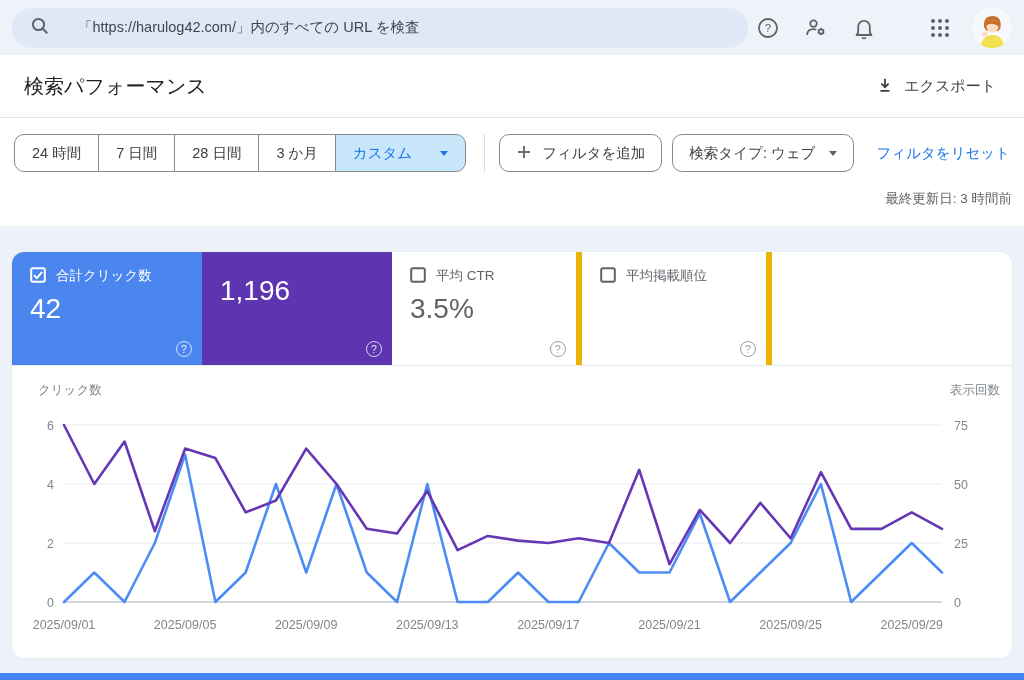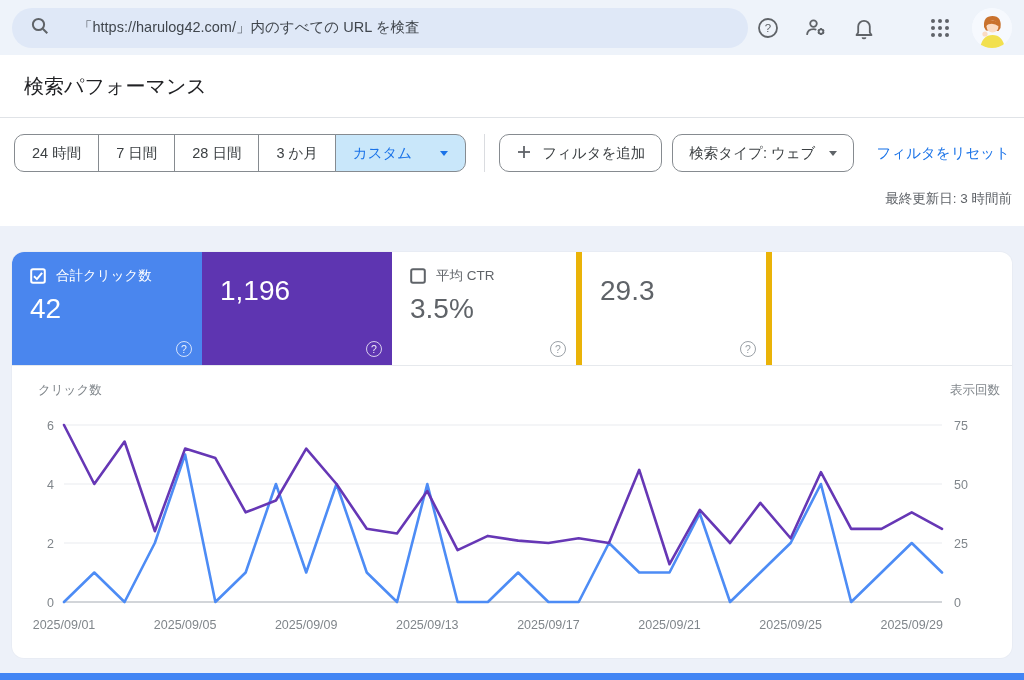--- a/index.html
+++ b/index.html
@@ -42,21 +42,21 @@
 
   
   .section { height:452px; background:#edf1f9; padding:26px 12px 0 12px; }
   .content-card { background:#fff; border-radius:12px; height:406px; overflow:hidden; box-shadow:0 0 0 1px rgba(0,0,0,0.02); }
 
   
   .cards-row { display:flex; height:114px; border-bottom:1px solid #e6e9ed; }
   .metric-card { width:190px; padding:15px 16px 10px 18px; position:relative; cursor:pointer; border-right:6px solid #eab308; }
   .metric-card.filled { border-right:none; color:#fff; }
   .cards-filler { flex:1; }
-  .card-top { display:flex; align-items:center; gap:10px; }
+  .card-top { display:flex; align-items:flex-start; gap:10px; }
   .cb { width:16px; height:16px; display:inline-flex; color:#5f6368; }
   .metric-card.filled .cb { color:#fff; }
   .cb svg { width:16px; height:16px; }
   .card-label { font-size:13.5px; color:#5f6368; white-space:nowrap; }
   .metric-card.filled .card-label { color:#fff; }
   .card-value { font-size:28px; margin-top:8px; color:#5f6368; }
   .metric-card.filled .card-value { color:#fff; }
   .help-q { position:absolute; right:10px; bottom:8px; width:16px; height:16px; border-radius:50%; border:1.4px solid #9aa0a6; color:#9aa0a6; font-size:10.5px; display:flex; align-items:center; justify-content:center; cursor:pointer; }
   .metric-card.filled .help-q { border-color:rgba(255,255,255,0.75); color:rgba(255,255,255,0.9); }
 
@@ -128,20 +128,30 @@
         <path d="M13.5 14.5 q6-4 13 0 l.5 4 q-7-5-13.5-.5 z" fill="#c9722e"></path>
         <path d="M8 40 q2.5-13 12.5-13 q10 0 12.5 13 z" fill="#f2e04e"></path>
         <circle cx="13" cy="26" r="2.6" fill="#fbdcc4"></circle>
       </svg>
     </div>
   </div>
 </div>
 
 <div class="title-row">
   <div class="page-title">検索パフォーマンス</div>
+  <div class="export-btn">
+    <span>
+      <svg width="18" height="18" viewBox="0 0 20 20" fill="none" stroke="#3c4043" stroke-width="2">
+        <line x1="10" y1="3" x2="10" y2="12"></line>
+          <polyline points="6,8.5 10,12.5 14,8.5"></polyline>
+          <line x1="5" y1="16.5" x2="15" y2="16.5"></line>
+      </svg>
+    </span>
+    <span>エクスポート</span>
+  </div>
 </div>
 <div class="h-divider"></div>
 
 <div class="filter-row">
   <div class="seg-group">
     <button class="seg-btn">
         <span>24 時間</span>
       </button>
     <button class="seg-btn">
         <span>7 日間</span>
@@ -202,21 +212,28 @@
               <svg viewBox="0 0 16 16">
                 <rect x="1.2" y="1.2" width="13.6" height="13.6" rx="1.8" fill="none" stroke="currentColor" stroke-width="2"></rect>
               </svg>
             </span>
           <span class="card-label">平均 CTR</span>
           </div>
         <div class="card-value">3.5%</div>
         <span class="help-q">?</span>
       </div>
       <div class="metric-card">
-        <div class="card-value">29.3</div>
+        <div class="card-top">
+            <span class="cb">
+              <svg viewBox="0 0 16 16">
+                <rect x="1.2" y="1.2" width="13.6" height="13.6" rx="1.8" fill="none" stroke="currentColor" stroke-width="2"></rect>
+              </svg>
+            </span>
+          <span class="card-label">平均掲載順位</span>
+          </div>
         <span class="help-q">?</span>
       </div>
       <div class="cards-filler"></div>
     </div>
 
     <div class="chart-wrap">
       <div class="axis-titles">
         <span>クリック数</span>
         <span>表示回数</span>
       </div>

